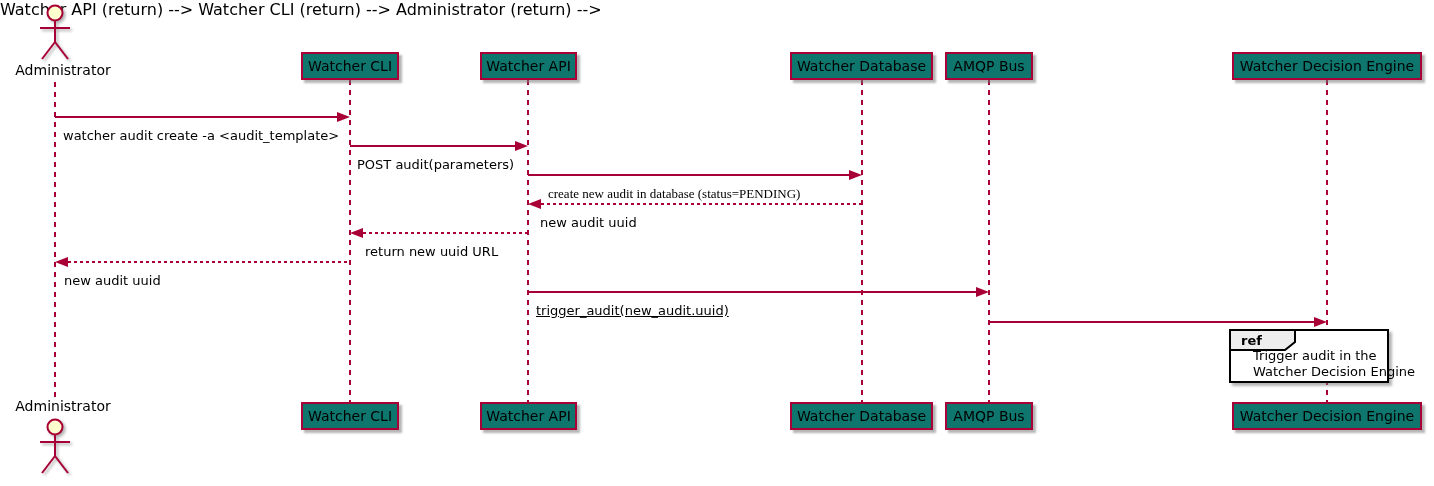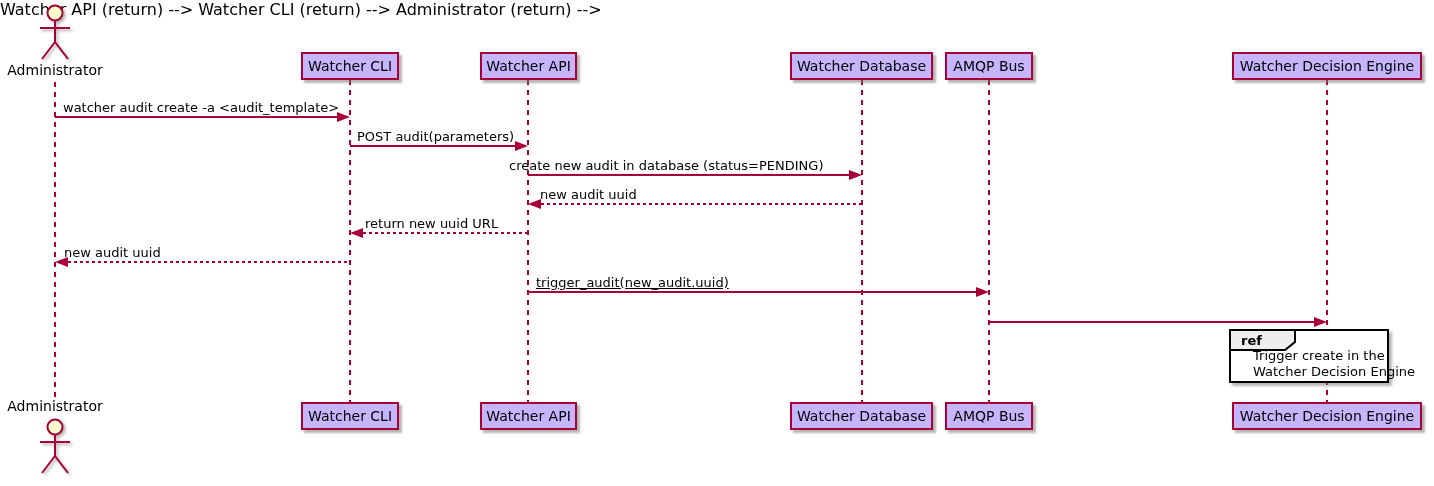--- a/index.html
+++ b/index.html
@@ -15,21 +15,21 @@
   .lifeline {
     position: absolute;
     width: 1.5px;
     background: repeating-linear-gradient(to bottom, #A80036 0 5px, transparent 5px 10px);
   }
   
   .pbox {
     position: absolute;
     height: 28px;
     box-sizing: border-box;
-    background: #c4b5fd;
+    background: #0f766e;
     border: 2px solid #A80036;
     box-shadow: 2.5px 2.5px 2px rgba(120,120,120,0.55);
     display: flex;
     align-items: center;
     justify-content: center;
     font-size: 14px;
     color: #000000;
     white-space: nowrap;
   }
   
@@ -57,32 +57,34 @@
     border-bottom: 5px solid transparent;
     border-right: 13px solid #A80036;
   }
   .mlabel {
     position: absolute;
     height: 16px;
     line-height: 16px;
     font-size: 13px;
     color: #000000;
     white-space: nowrap;
+    margin-top: 28px;
   }
   
   .actor-svg { position: absolute; filter: drop-shadow(2px 2px 1.5px rgba(120,120,120,0.6)); }
   .actor-label {
     position: absolute;
     width: 110px;
     text-align: center;
     font-size: 14px;
     color: #000000;
     height: 17px;
     line-height: 17px;
     white-space: nowrap;
+    padding-left: 8px;
   }
   
   .refbox {
     position: absolute;
     box-sizing: border-box;
     background: #ffffff;
     border: 2px solid #000000;
     box-shadow: 3px 3px 2.5px rgba(120,120,120,0.55);
   }
   .ref-pent { position: absolute; left: -2px; top: -2px; }
@@ -120,21 +122,21 @@
   <div class="mlabel" style="left:63px; top:100px;">watcher audit create -a &lt;audit_template&gt;</div>
   <div class="mline-solid" style="left:55px; top:116px; width:283px;"></div>
   <div class="arr-r" style="left:337px; top:112px;"></div>
 
   
   <div class="mlabel" style="left:357px; top:129px;">POST audit(parameters)</div>
   <div class="mline-solid" style="left:350px; top:145px; width:166px;"></div>
   <div class="arr-r" style="left:515px; top:141px;"></div>
 
   
-  <div class="mlabel" style="left:509px; top:158px;">create new audit in database (status=PENDING)</div>
+  <div class="mlabel" style="left:548px; top:158px;font-family:Liberation Serif, serif;">create new audit in database (status=PENDING)</div>
   <div class="mline-solid" style="left:528px; top:174px; width:322px;"></div>
   <div class="arr-r" style="left:849px; top:170px;"></div>
 
    Watcher API (return) --&gt;
   <div class="mlabel" style="left:540px; top:187px;">new audit uuid</div>
   <div class="mline-dashed" style="left:541px; top:203px; width:321px;"></div>
   <div class="arr-l" style="left:528px; top:199px;"></div>
 
    Watcher CLI (return) --&gt;
   <div class="mlabel" style="left:365px; top:216px;">return new uuid URL</div>
@@ -155,21 +157,21 @@
   <div class="mline-solid" style="left:989px; top:321px; width:326px;"></div>
   <div class="arr-r" style="left:1314px; top:317px;"></div>
 
   
   <div class="refbox" style="left:1229px; top:329px; width:160px; height:54px;">
     <svg class="ref-pent" width="68" height="23" viewBox="0 0 68 23">
       <polygon points="1,1 66,1 66,13 56,21 1,21" fill="#EEEEEE" stroke="#000000" stroke-width="2"></polygon>
     </svg>
     <span class="ref-kw">ref</span>
     <div class="ref-lines">
-      <div>Trigger create in the</div>
+      <div>Trigger audit in the</div>
       <div>Watcher Decision Engine</div>
     </div>
   </div>
 
   
   <div class="pbox" style="left:301px; top:52px; width:98px;">
     <span>Watcher CLI</span>
   </div>
   <div class="pbox" style="left:480px; top:52px; width:97px;">
     <span>Watcher API</span>

